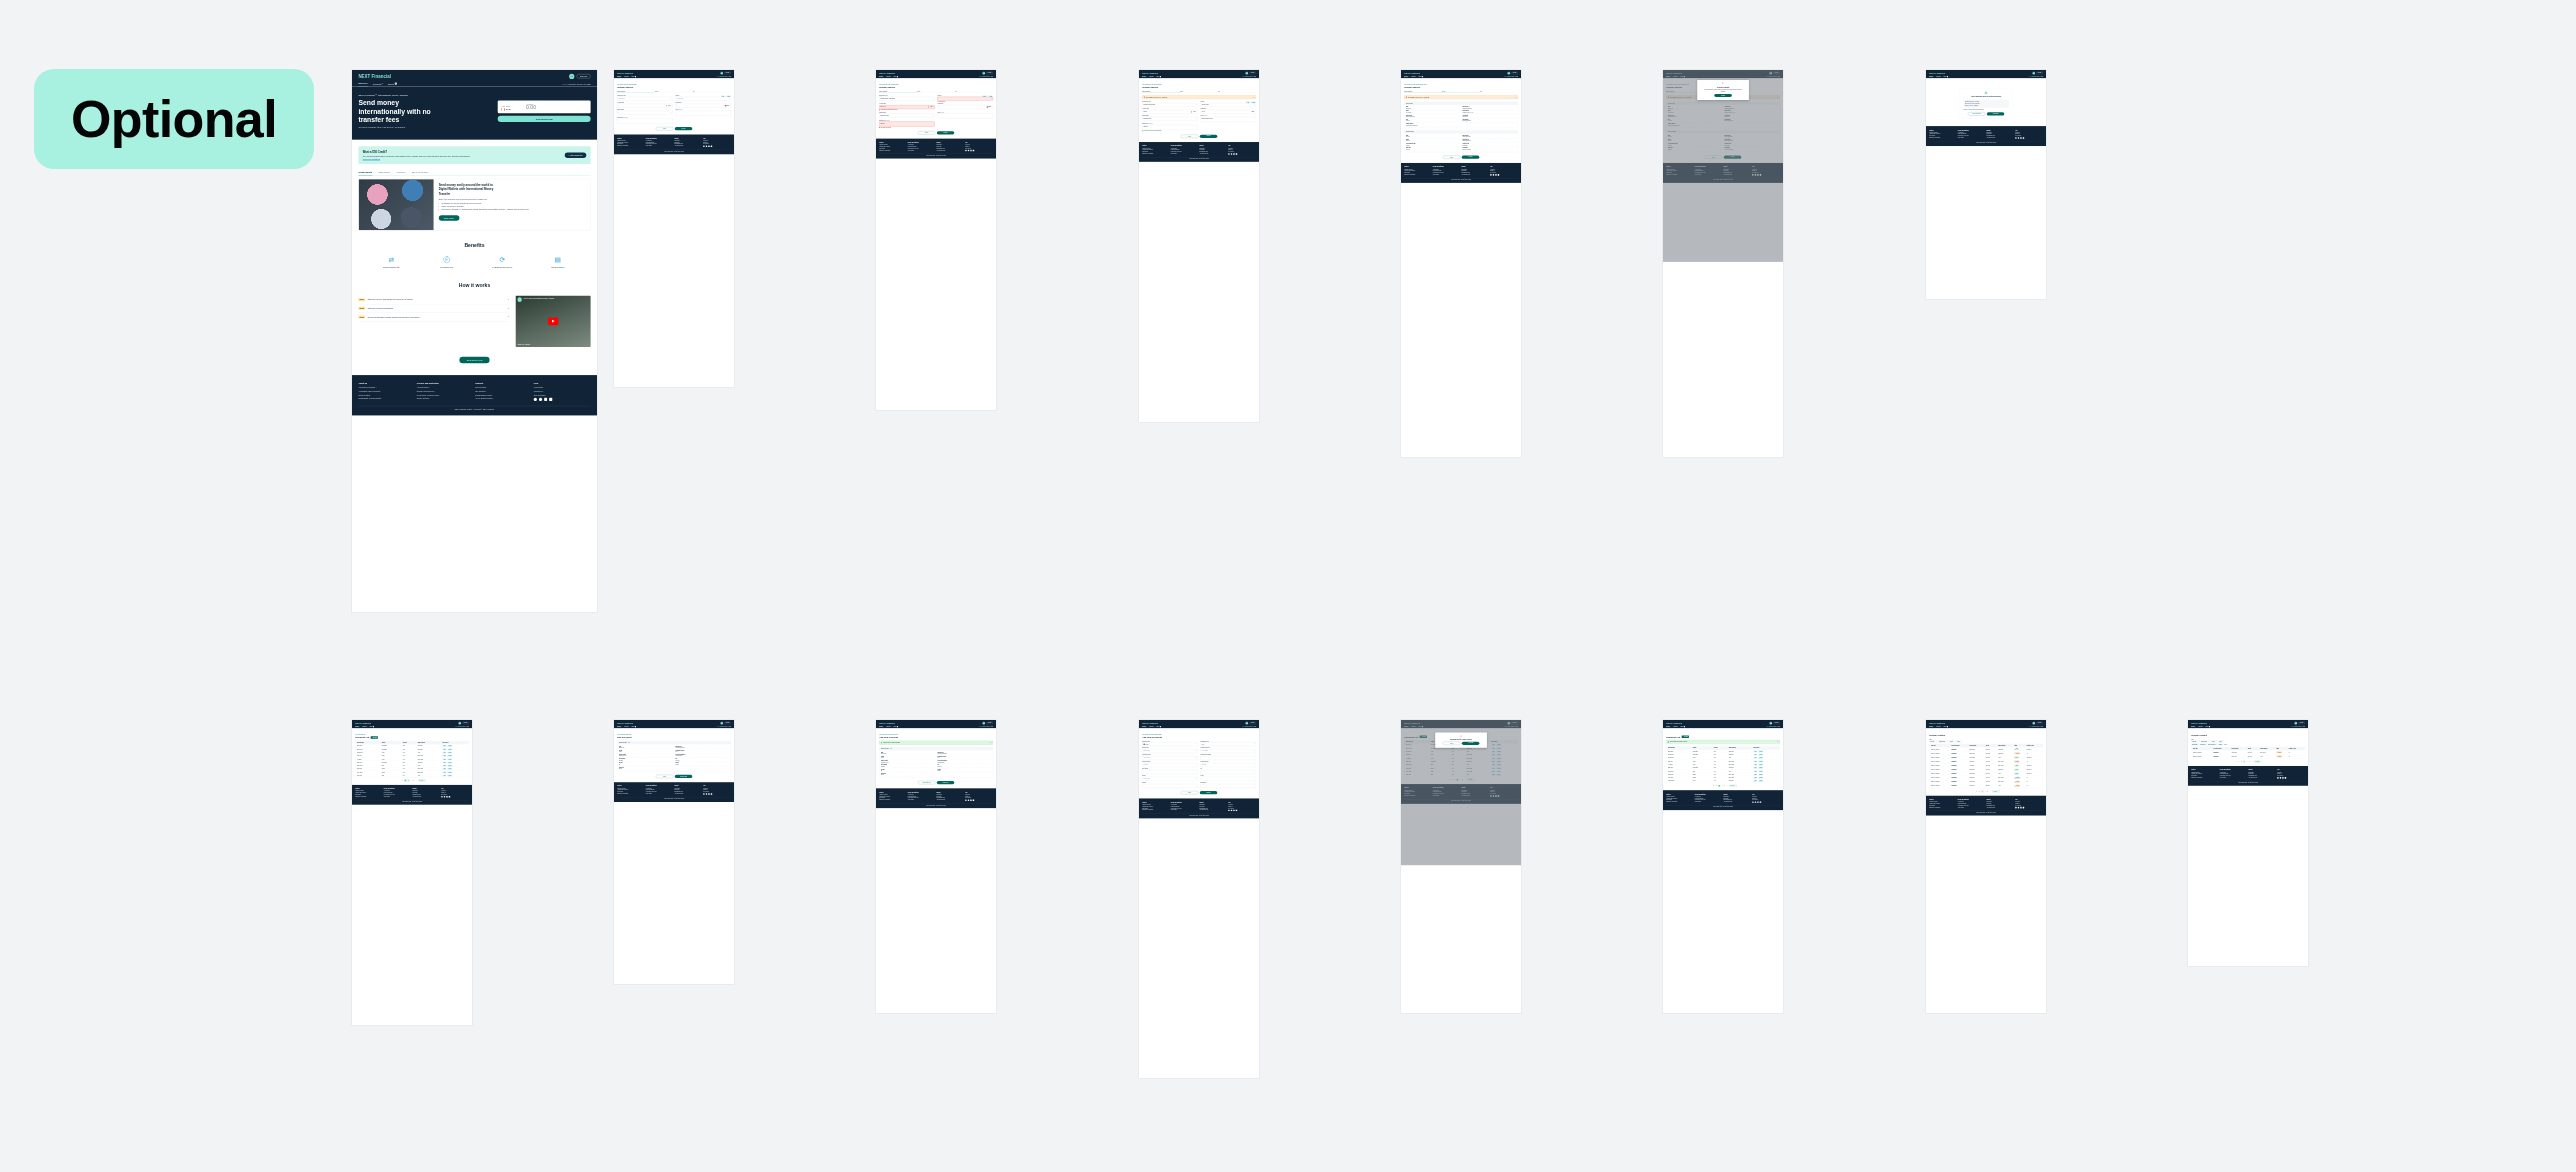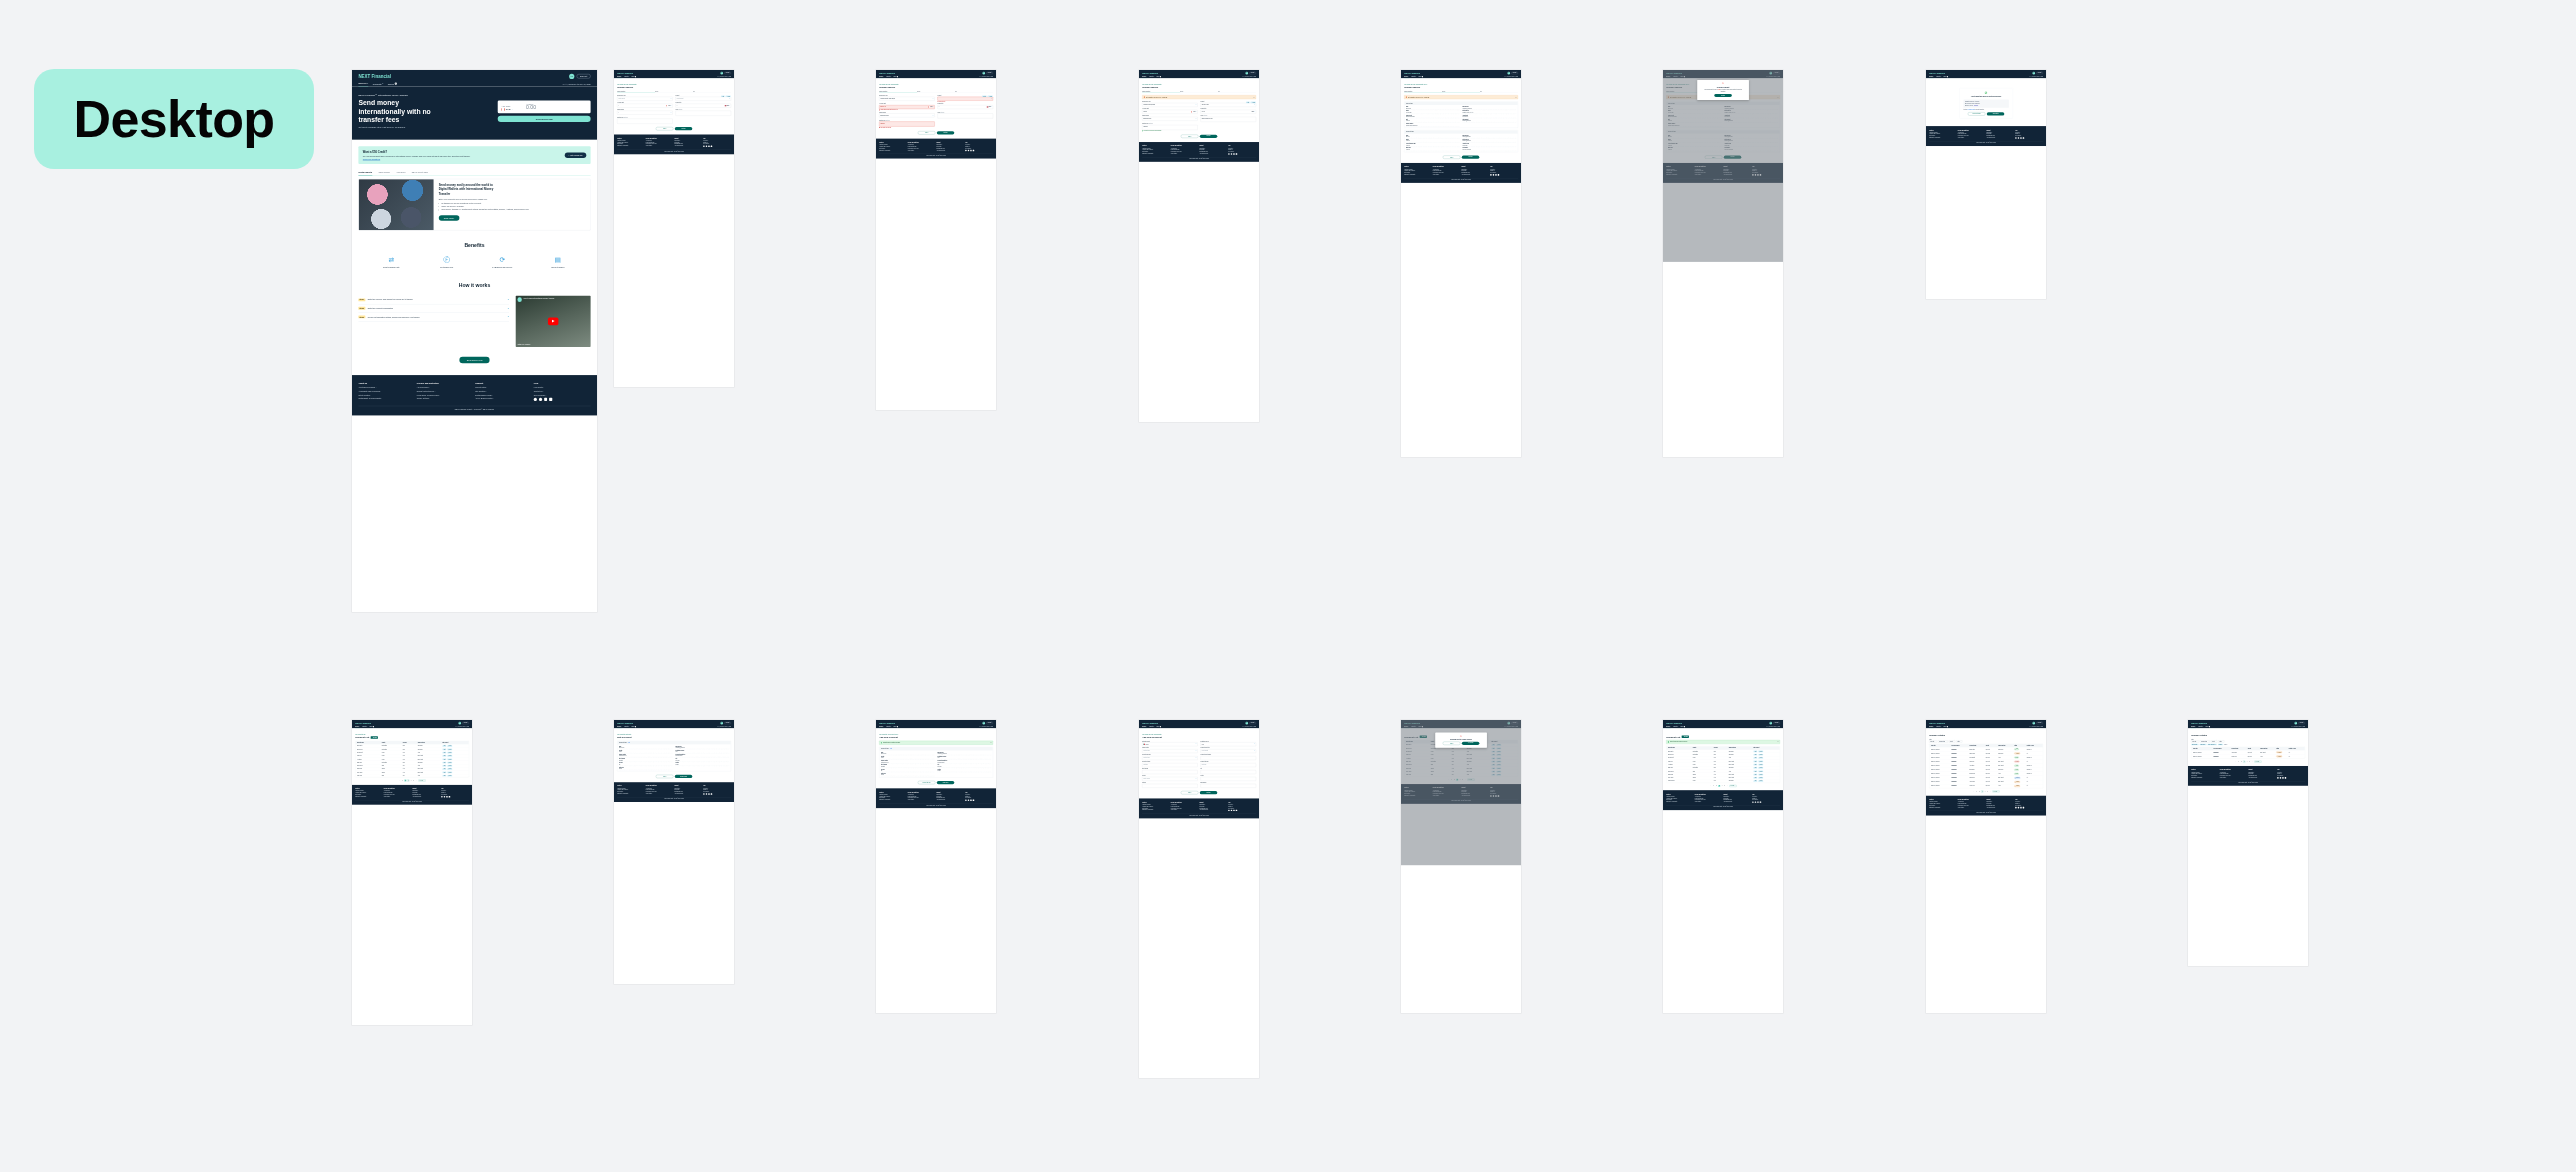--- a/index.html
+++ b/index.html
@@ -224,21 +224,21 @@
   .succ .note a{ color:#1a73e8;}
   .bl{ background:#e6e9fb; color:#3f3fa5; border-radius:1.8px; font-size:5.3px; padding:1.8px 4.7px;}
   .succ .acts{ display:flex; gap:10.6px; justify-content:center;}
 </style>
 </head>
 <body>
 
 <div class="canvas">
 
   <div class="desk-badge">
-    <span>Desktop</span>
+    <span>Optional</span>
   </div>
 
   <div id="frames">
       <div class="frame" style="left: 352px; top: 70px; width: 245px; height: 542px;">
         <div class="inner" style="transform:scale(0.2902777777777778); height:1864px; position:relative;">
 
 <div class="nav">
   <div class="row1">
     <div class="brand">NEXT Financial</div>
     <div class="nav-right">

